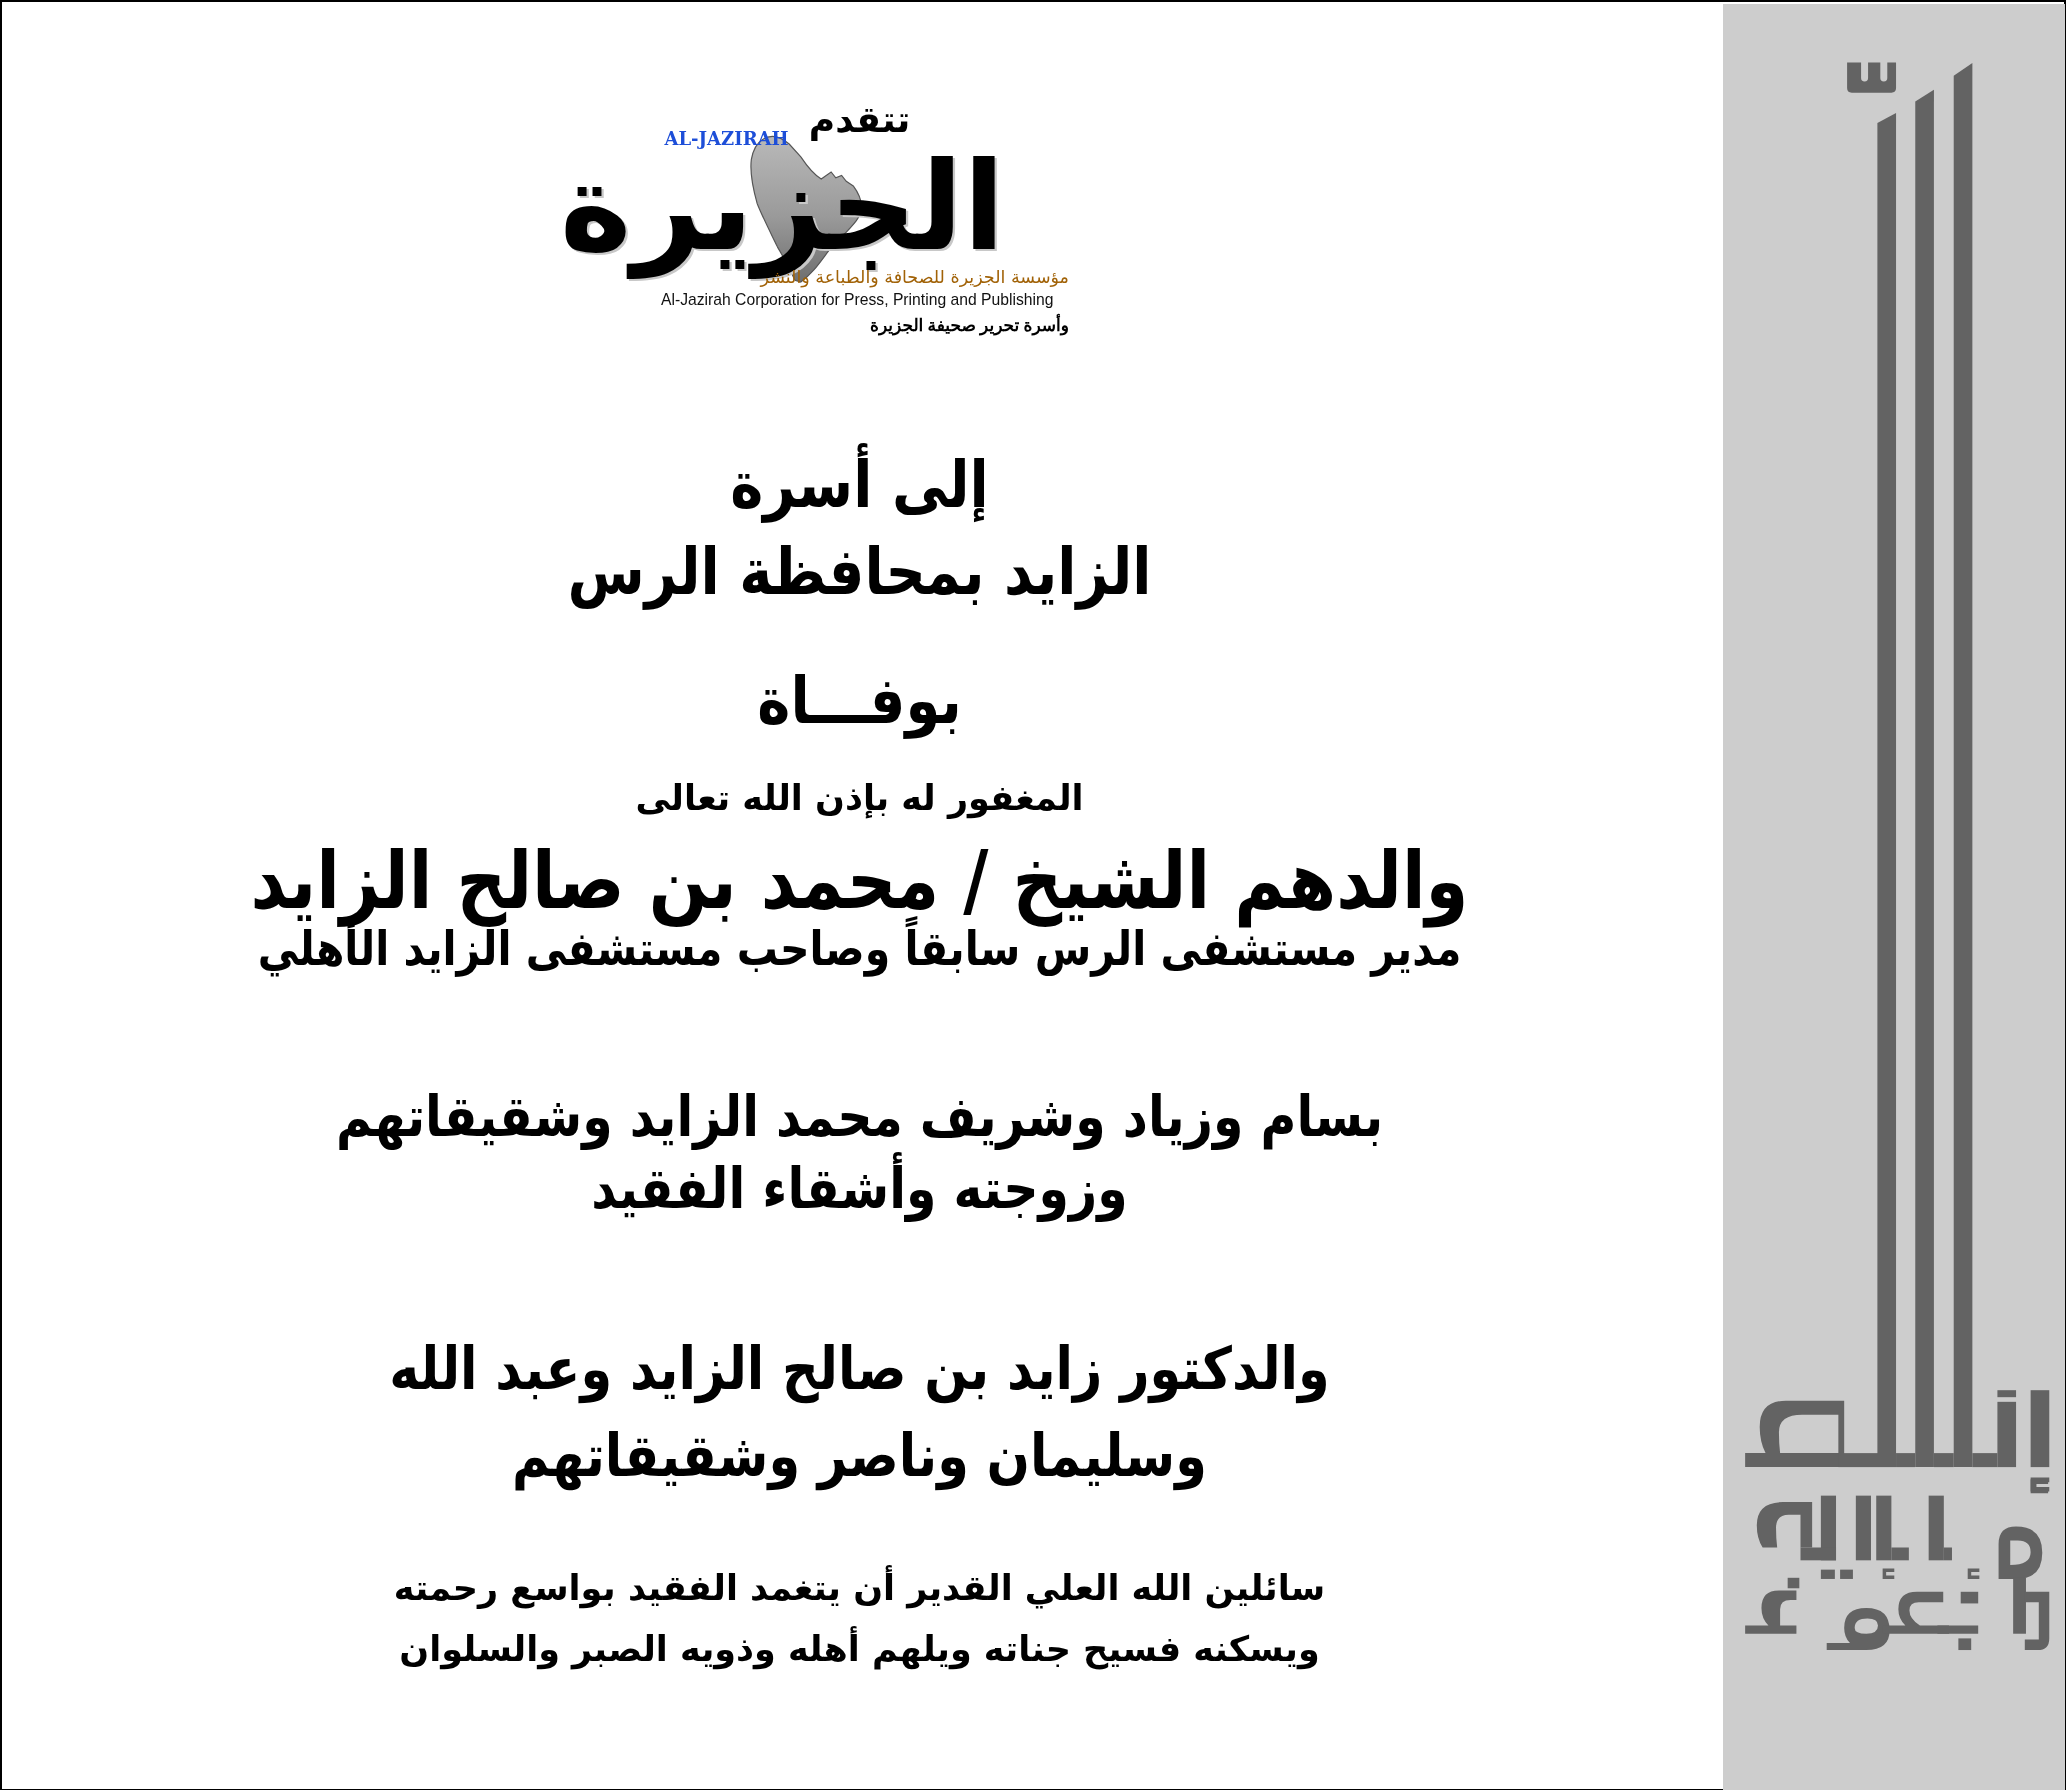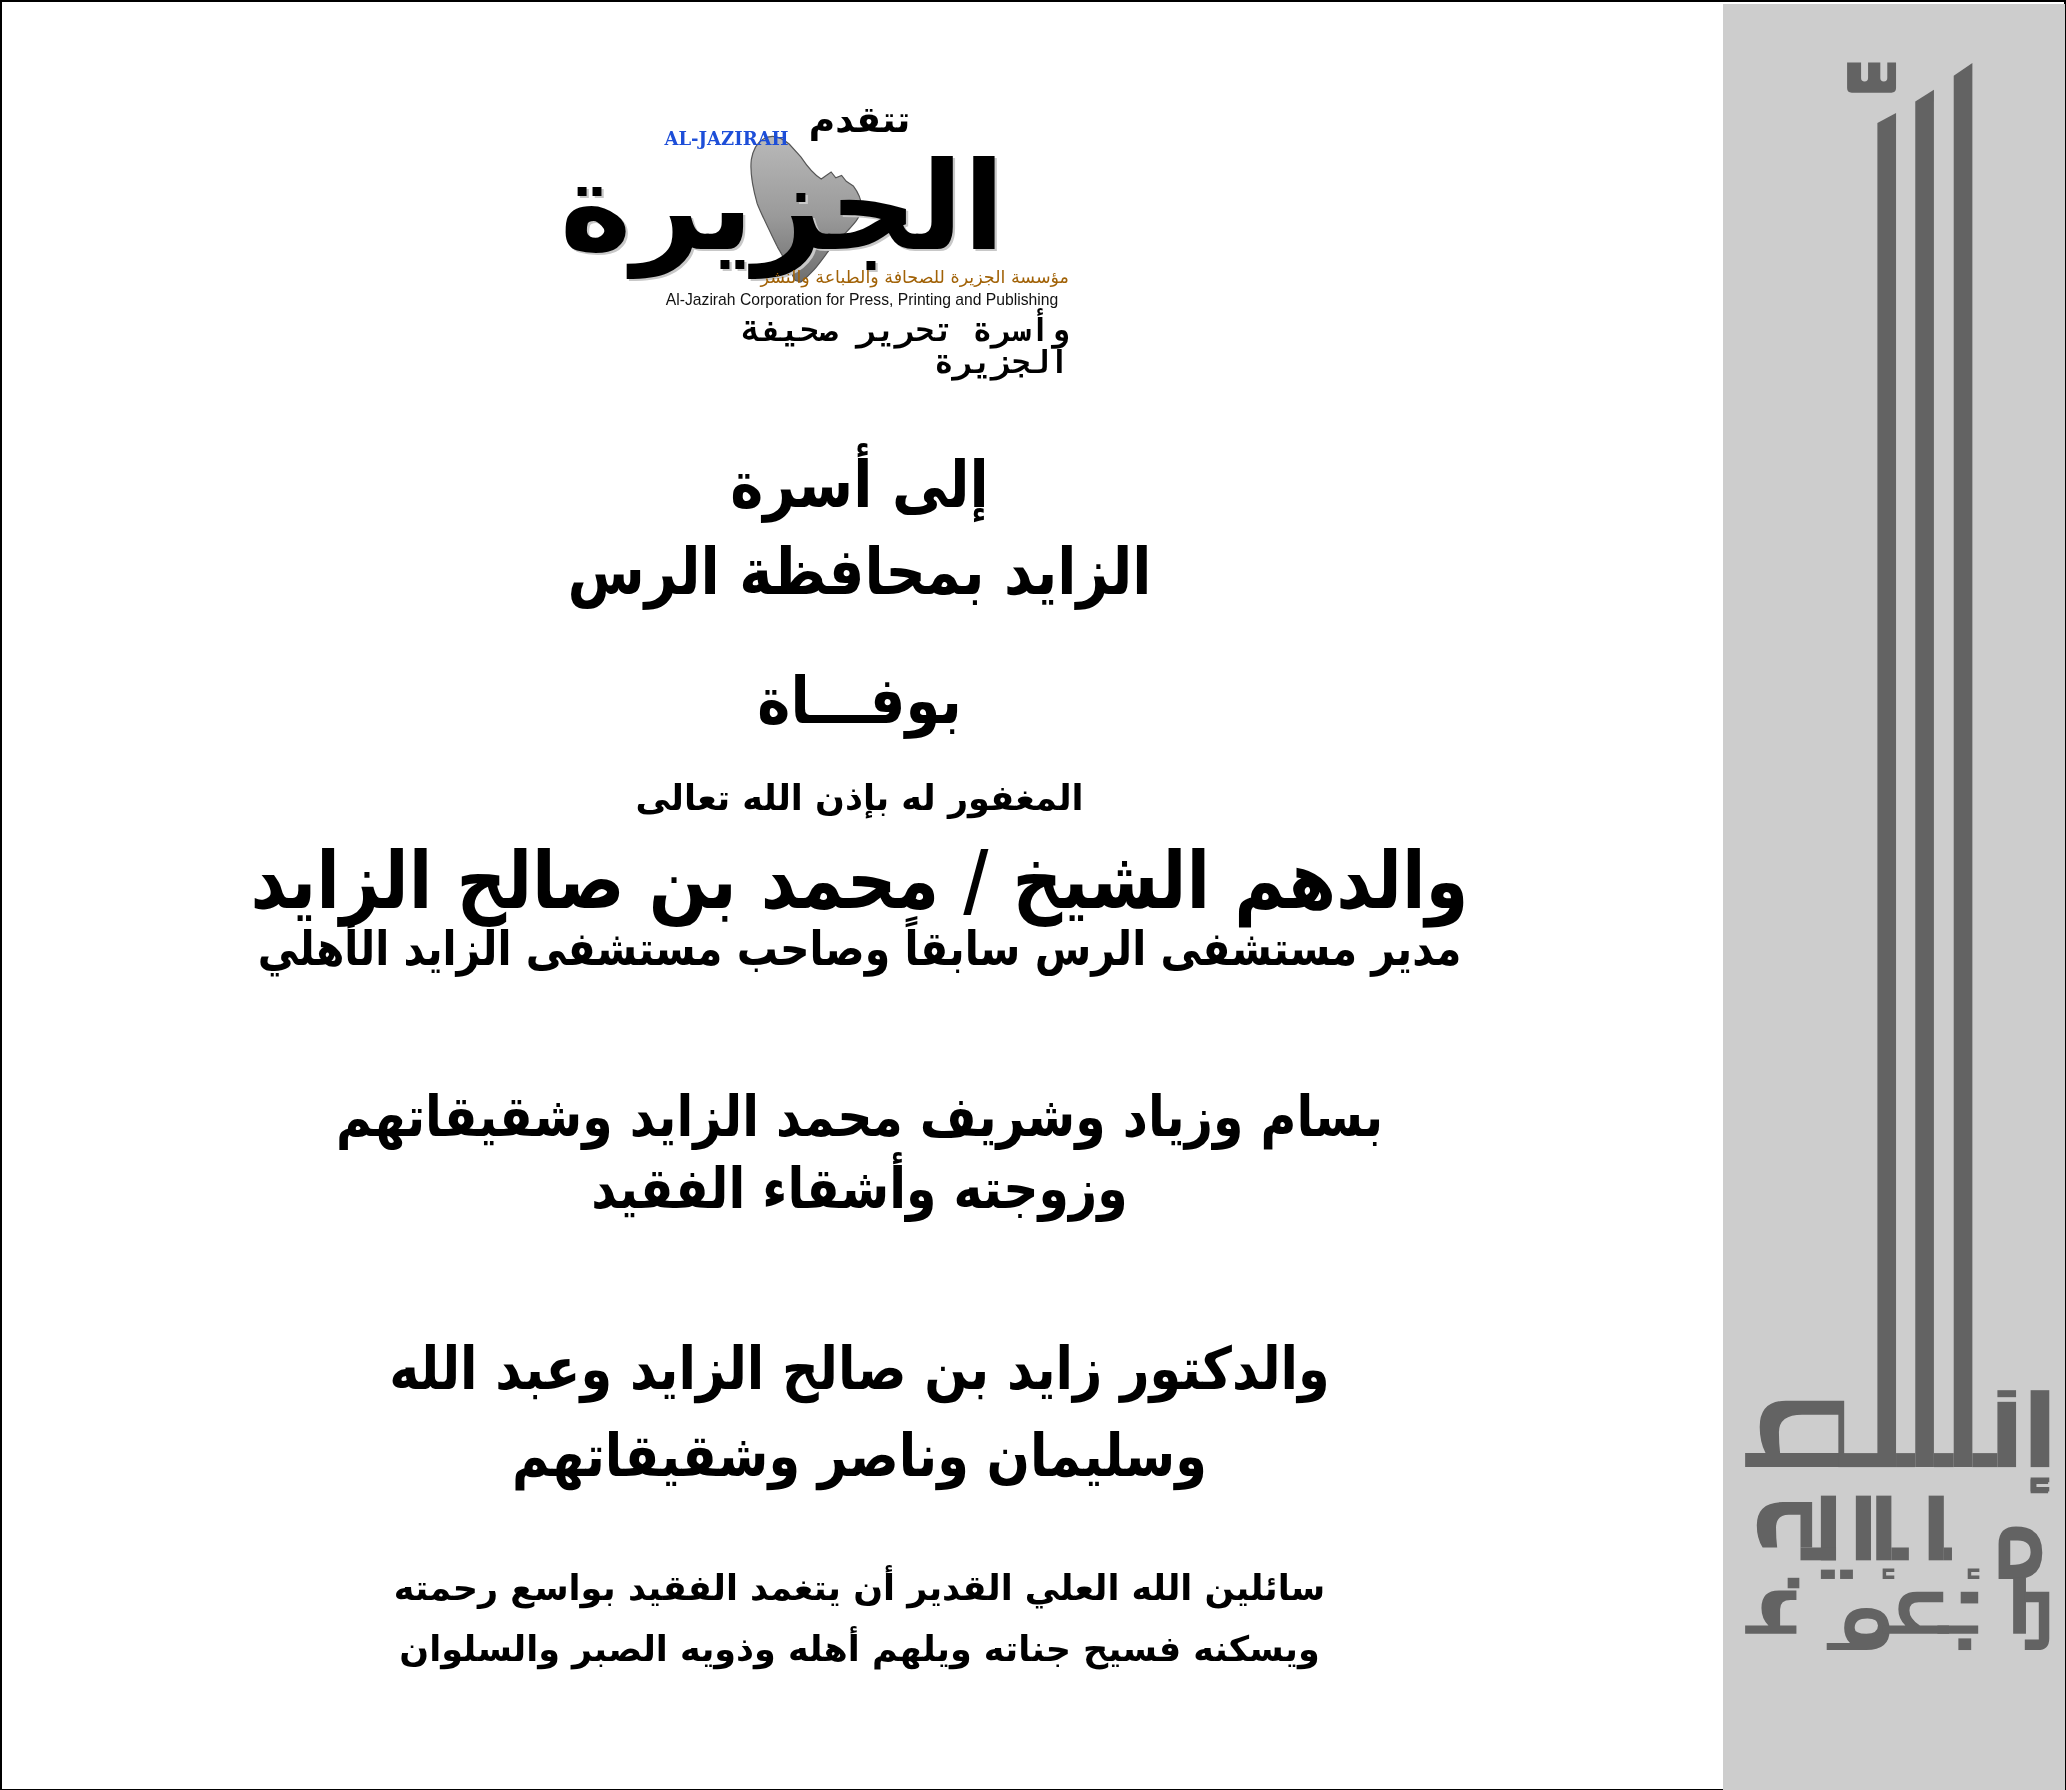--- a/index.html
+++ b/index.html
@@ -23,24 +23,24 @@
   .logo-en { position: absolute; left: 3.5px; top: 11.7px; font-family: "DejaVu Serif", serif;
     font-weight: bold; font-size: 18px; color: #1d4ed8; letter-spacing: 0px; }
   .logo-map { position: absolute; left: 0; top: 0; }
   .logo-ar { position: absolute; left: 5.8px; top: 30px; width: 338px; text-align: center;
     font-family: "DejaVu Sans", sans-serif; font-weight: bold; font-size: 122px; color: #000;
     direction: rtl; line-height: 1; letter-spacing: -3.5px;
     text-shadow: 2.3px 2.3px 0 #c8c8c8; }
 
   .corp-ar { position: absolute; left: 659px; top: 267px; width: 408px; text-align: right;
     direction: rtl; font-family: "DejaVu Sans", sans-serif; font-size: 17.5px; color: #a16207; line-height: 1; }
-  .corp-en { position: absolute; left: 659px; top: 290px; width: 402px; text-align: center;
+  .corp-en { position: absolute; left: 659px; top: 290px; width: 402px; text-align: left;
     font-family: "Liberation Sans", sans-serif; font-size: 15.7px; color: #111; line-height: 1; }
   .family { position: absolute; left: 653px; top: 315px; width: 414px; text-align: right;
-    direction: rtl; font-family: Liberation Mono, monospace; font-weight: bold; font-size: 32px;
+    direction: rtl; font-family: Liberation Serif, serif; font-weight: bold; font-size: 17px;
     color: #000; line-height: 1; letter-spacing: 0.6px; }
 
   
   .panel { position: absolute; left: 1721px; top: 2.3px; width: 342px; height: 1786px; background: #cdcdcd; }
   .callig { position: absolute; left: 0; top: 0; }
 </style>
 </head>
 <body>
 
 <div class="page">

